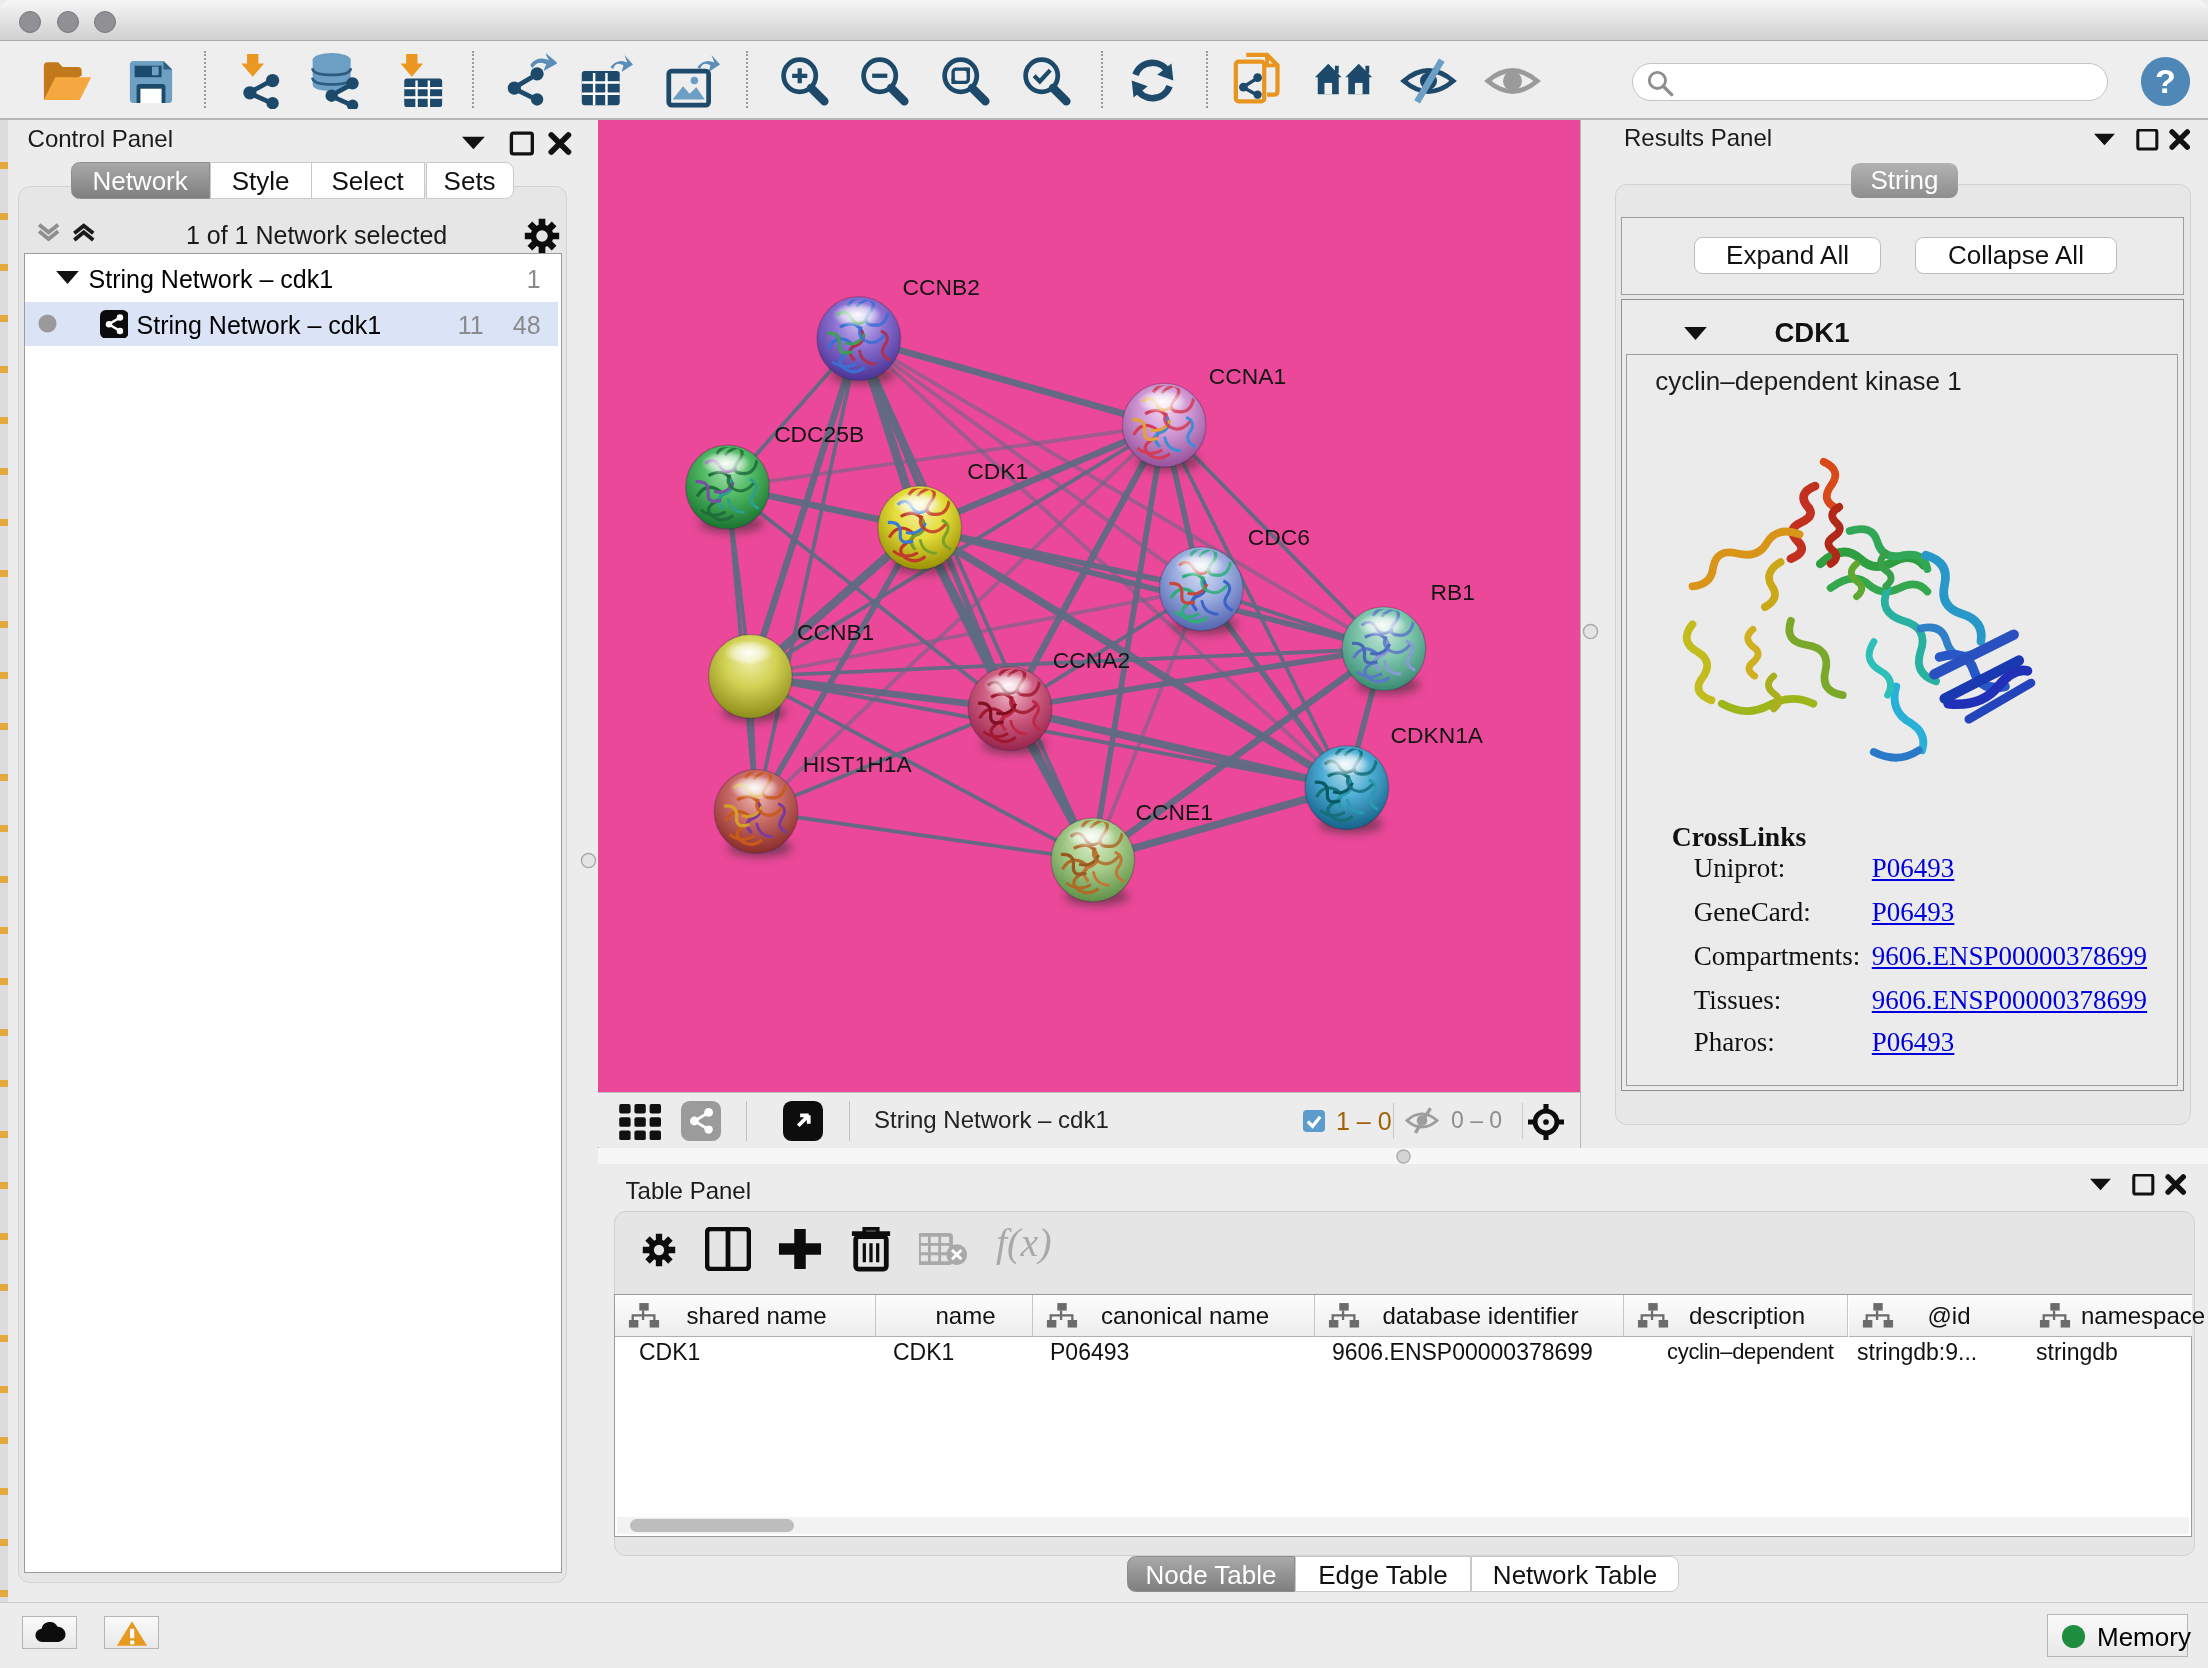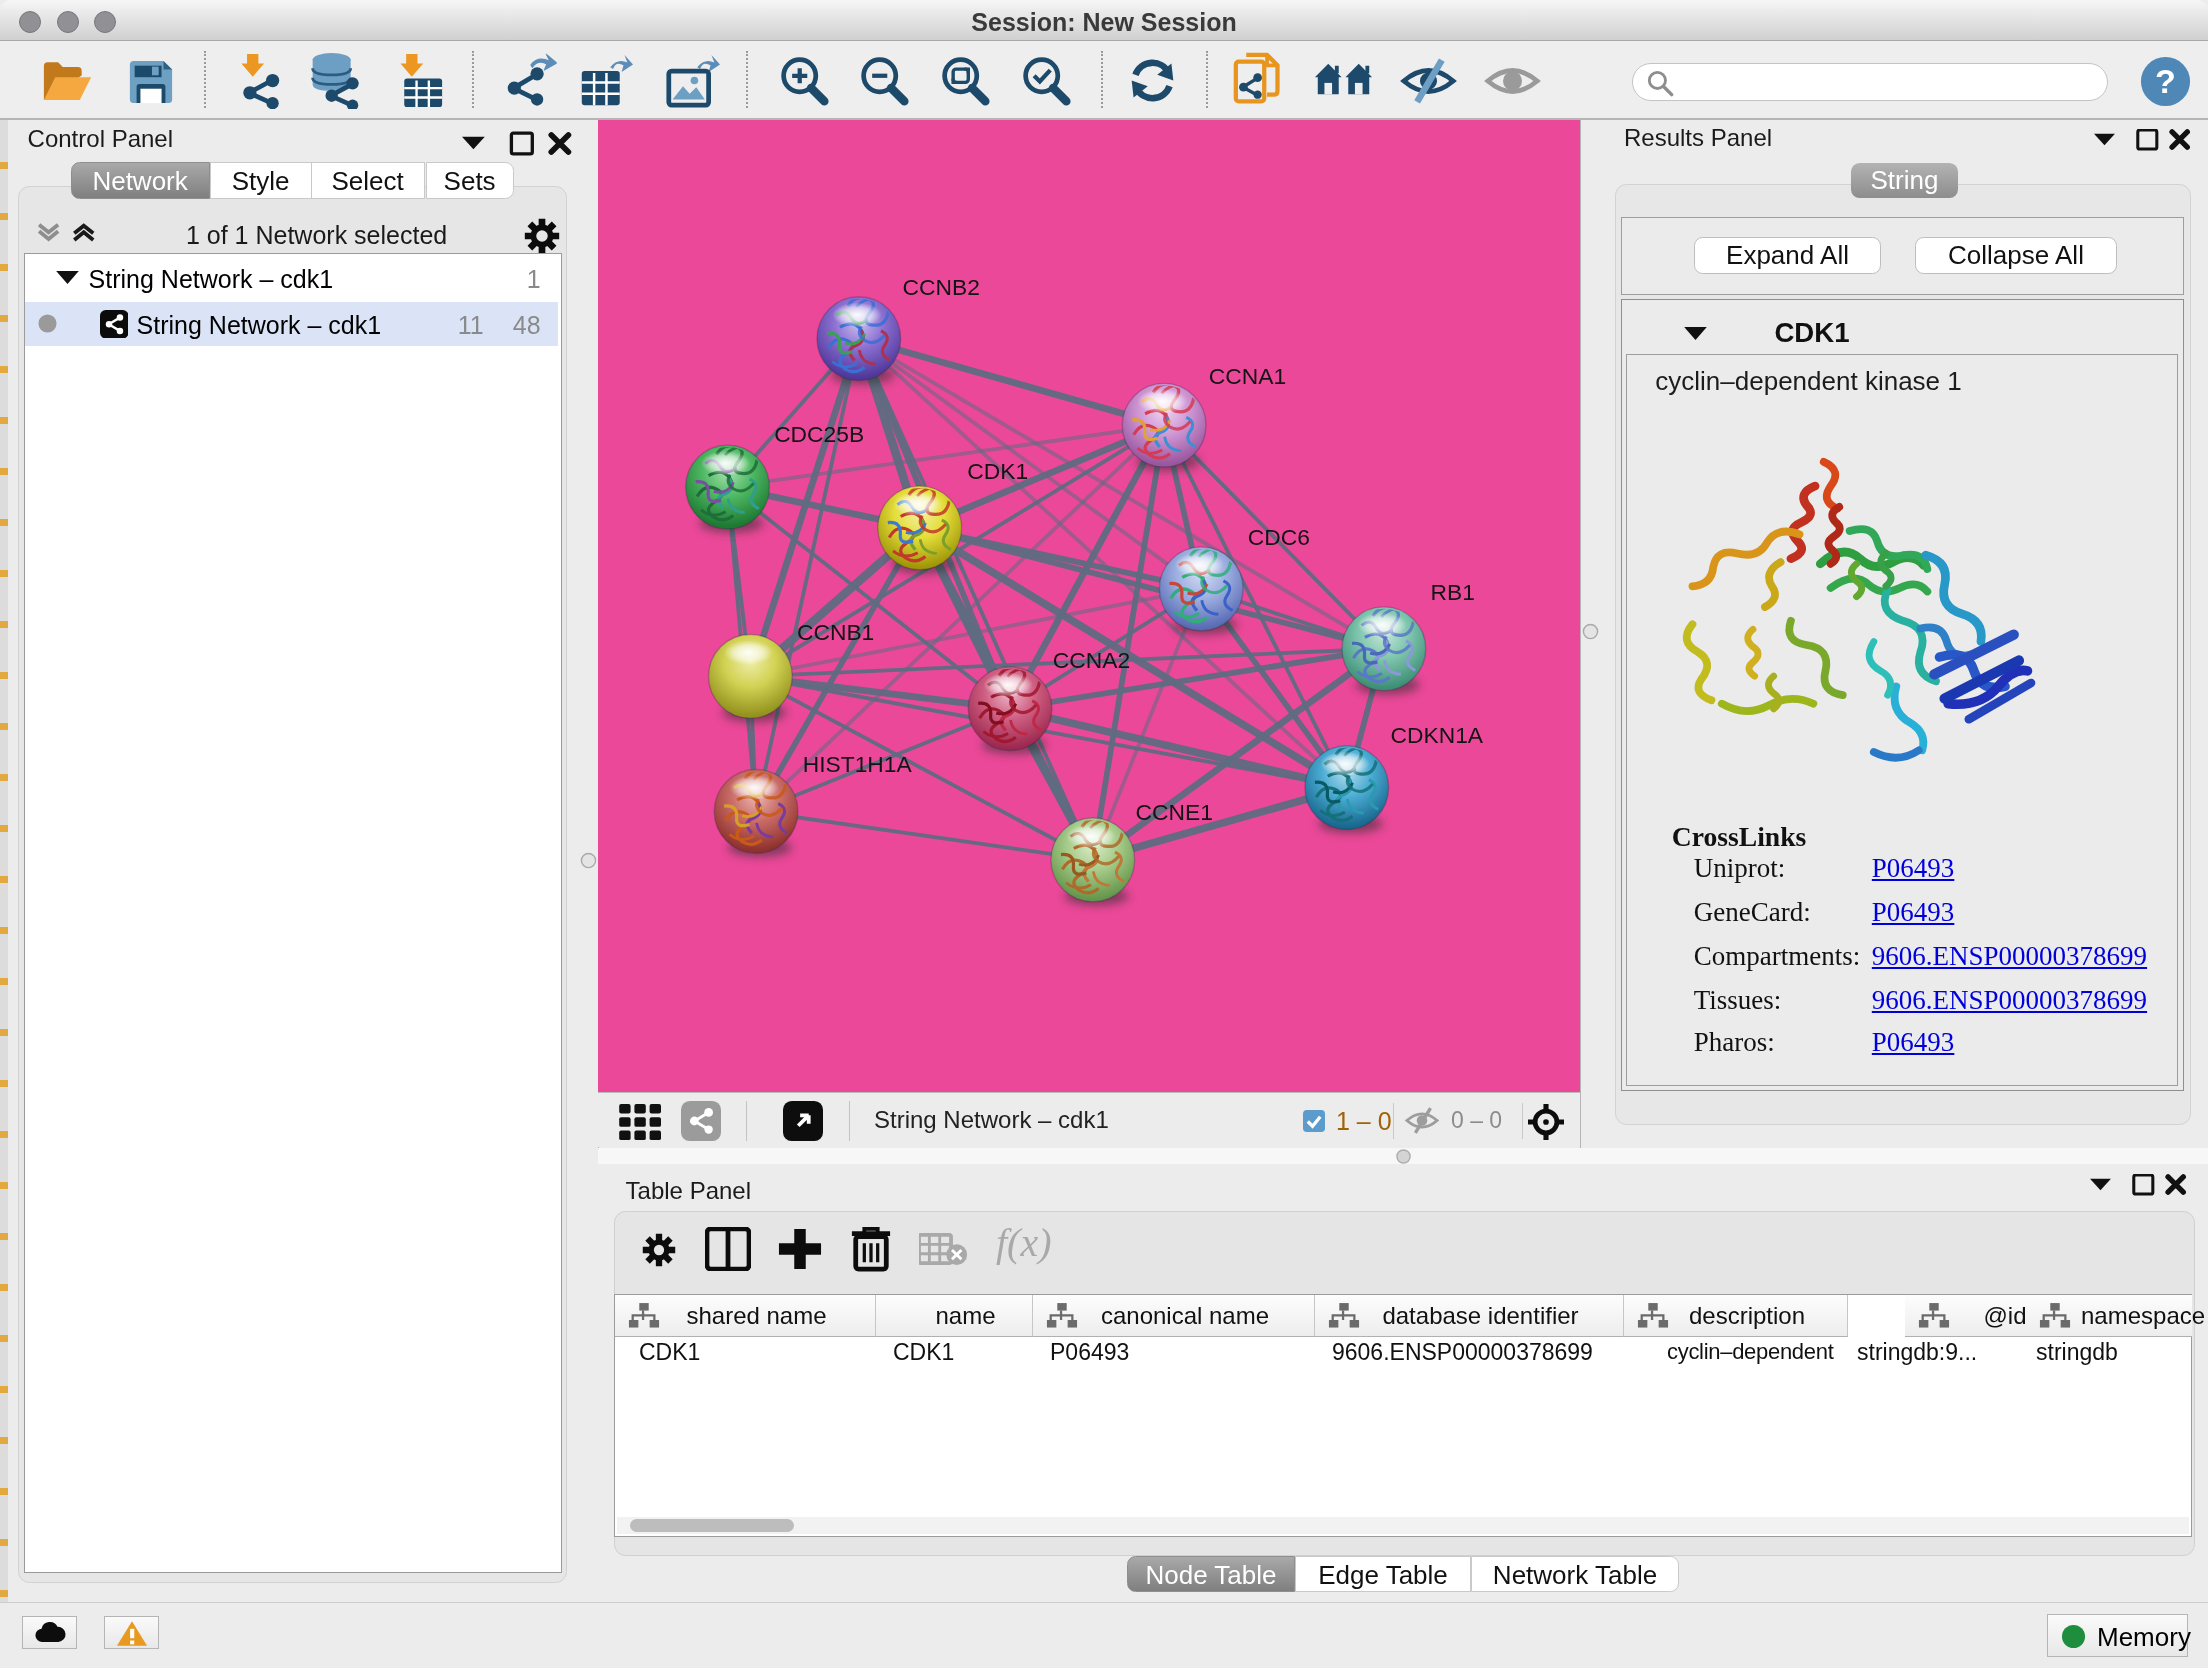--- a/index.html
+++ b/index.html
@@ -82,21 +82,20 @@
   .hlb{position:absolute;left:0;width:100%;text-align:center;top:6.7px;}
   .th .hlb{padding-left:23px;box-sizing:border-box;}
 </style>
 </head>
 <body>
 
 <div id="titlebar" class="abs">
   <div class="tl" style="left:19px;"></div>
   <div class="tl" style="left:57px;"></div>
   <div class="tl" style="left:94px;"></div>
-  <div id="title">Session: New Session</div>
 </div>
 
 <div id="toolbar" class="abs">
 
   <svg class="ticon" style="left:42px;top:19px;" width="51" height="44" viewBox="0 0 54 46">
     <path d="M2 42 L2 6 Q2 2 6 2 L17 2 L22 7 L38 7 Q42 7 42 11 L42 16 Z" fill="#c2791b"></path>
     <path d="M2 42 L14 18 L52 18 L40 42 Z" fill="#f4a83f"></path>
   </svg>
 
   <svg class="ticon" style="left:127px;top:17px;" width="48" height="48" viewBox="0 0 50 50">
@@ -795,21 +794,21 @@
       <svg class="hic" style="left:13.3px;" width="32" height="28.5" viewBox="0 0 34 30">
           <g fill="#6b6b6b">
             <rect x="12" y="1" width="10" height="8"></rect>
             <rect x="1" y="19" width="10" height="8"></rect>
             <rect x="23" y="19" width="10" height="8"></rect>
             <path d="M16 9 L16 14 L5 14 L5 19 M16 14 L28 14 L28 19 M16 14 L16 19" stroke="#6b6b6b" stroke-width="2.4" fill="none"></path>
           </g>
         </svg>
       <span class="hlb">description</span>
       </div>
-    <div class="th" style="left:1290px;width:178px;">
+    <div class="th" style="left:1234px;width:178px;">
       <svg class="hic" style="left:13.3px;" width="32" height="28.5" viewBox="0 0 34 30">
           <g fill="#6b6b6b">
             <rect x="12" y="1" width="10" height="8"></rect>
             <rect x="1" y="19" width="10" height="8"></rect>
             <rect x="23" y="19" width="10" height="8"></rect>
             <path d="M16 9 L16 14 L5 14 L5 19 M16 14 L28 14 L28 19 M16 14 L16 19" stroke="#6b6b6b" stroke-width="2.4" fill="none"></path>
           </g>
         </svg>
       <span class="hlb">@id</span>
       </div>

